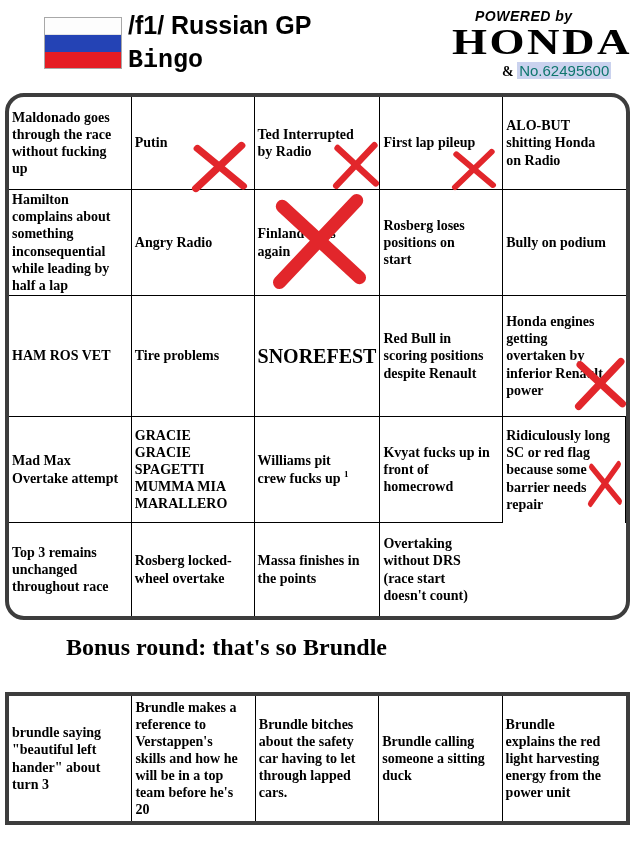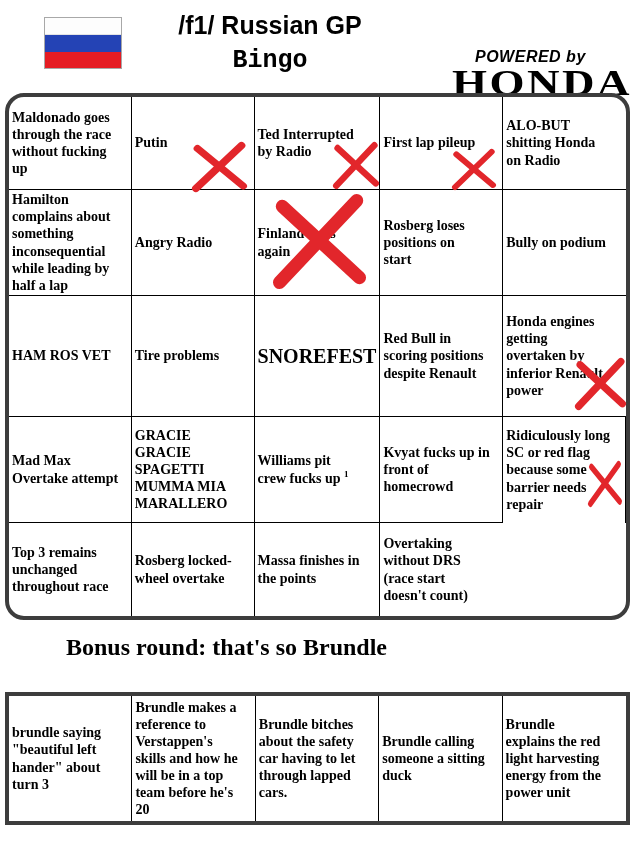--- a/index.html
+++ b/index.html
@@ -7,28 +7,28 @@
         font-family:"Liberation Serif",serif;color:#000;}
 
   
   .flag{position:absolute;left:44px;top:17px;width:78px;height:52px;
         border:1px solid #a8a8a8;display:flex;flex-direction:column;box-sizing:border-box;}
   .flag .stripe{flex:1;}
   .flag .s-white{background:#fdfdfd;border-bottom:1px solid #e4e4e4;}
   .flag .s-blue{background:var(--flag-blue);}
   .flag .s-red{background:var(--flag-red);}
 
-  .title-block{position:absolute;left:128px;top:10px;width:284px;text-align:center;
+  .title-block{position:absolute;left:128px;top:10px;width:284px;
                font-family:"Liberation Sans",sans-serif;font-weight:bold;}
   .title-line1{font-size:25px;line-height:30px;}
   .title-line2{font-size:25px;line-height:30px;margin-top:6px;font-family:Liberation Mono, monospace;}
 
   .honda{position:absolute;left:452px;top:8px;width:182px;}
   .powered{font-family:"Liberation Sans",sans-serif;font-style:italic;font-weight:bold;
-           font-size:16px;letter-spacing:.5px;padding-left:23px;line-height:16px;margin-top:41px;}
+           font-size:14px;letter-spacing:.5px;padding-left:23px;line-height:16px;}
   .hondaword{font-family:"Liberation Serif",serif;font-weight:bold;font-size:36px;
              letter-spacing:2px;line-height:36px;transform:scaleX(1.25);transform-origin:left center;
              white-space:nowrap;}
   .ampline{margin-top:2px;padding-left:50px;font-size:14px;line-height:18px;}
   .amp{font-weight:bold;font-family:"Liberation Serif",serif;}
   .num{background:var(--hl);font-family:"Liberation Sans",sans-serif;font-size:15px;
        color:#0f766e;padding:0 2px;}
 
   
   .grid{position:absolute;left:5px;width:625px;border:4px solid var(--border-dark);

